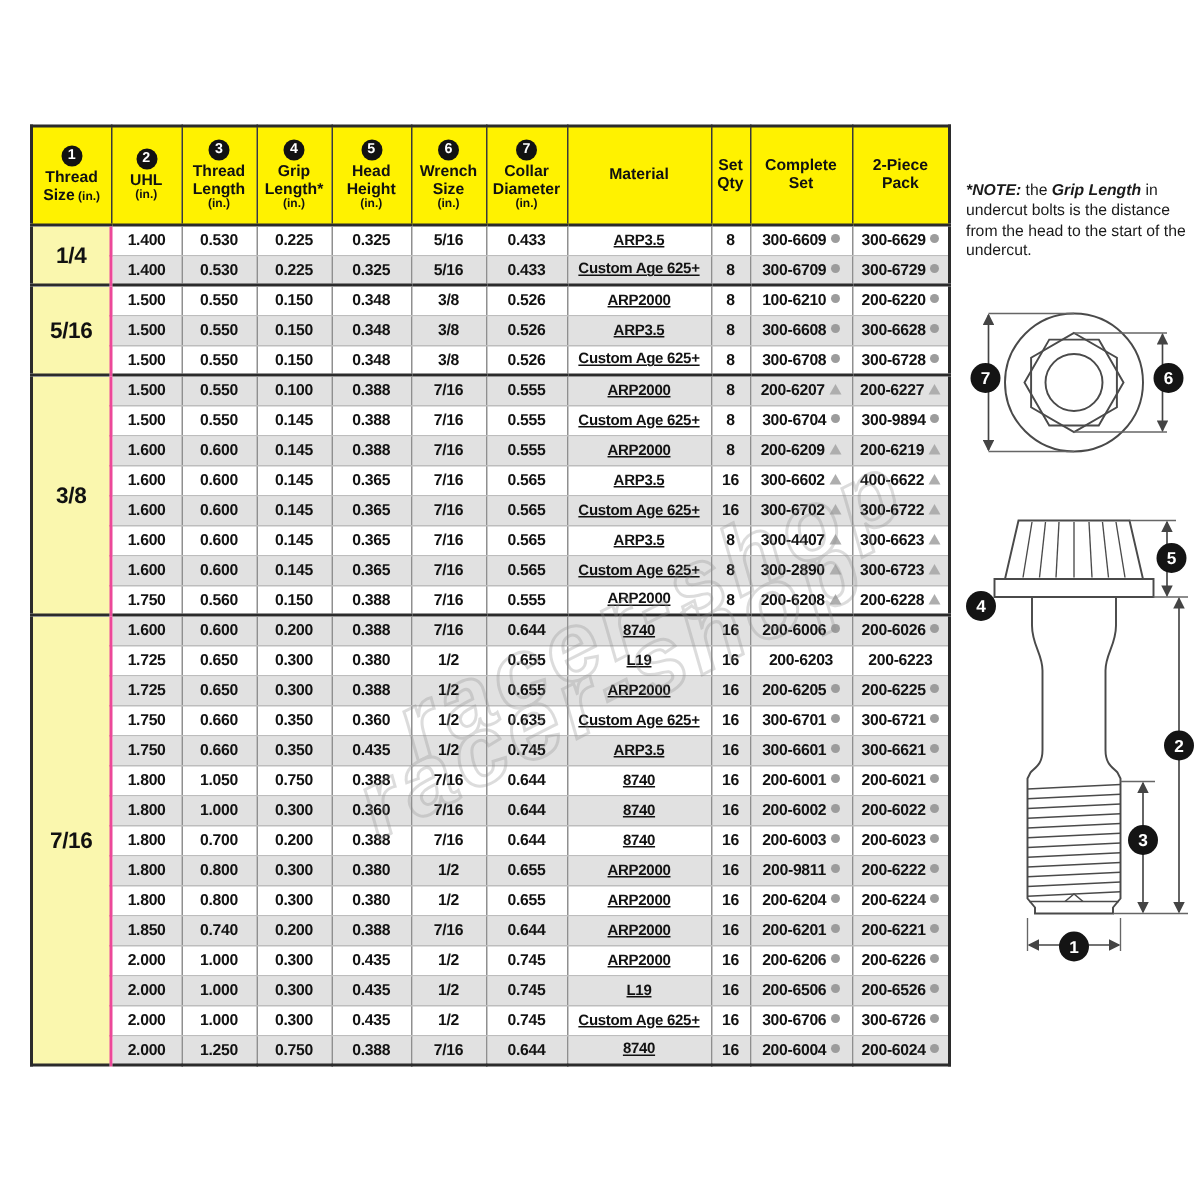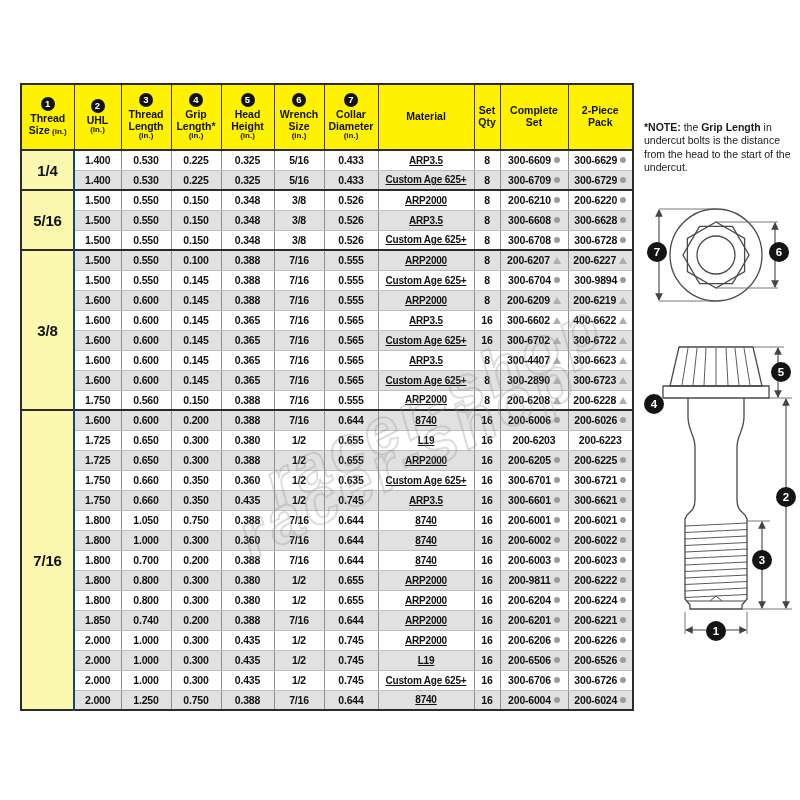--- a/index.html
+++ b/index.html
@@ -14,31 +14,31 @@
   thead th{background:#FFF200;border:1px solid #3a3a3a;border-bottom:2px solid #2b2b2b;
     font-size:10.5px;line-height:1.12;vertical-align:bottom;padding-bottom:5px;height:64px;}
   thead .circ{display:inline-block;width:14px;height:14px;border-radius:50%;background:#121212;
     color:#fff;font-size:9.5px;line-height:14px;font-weight:700;margin-bottom:2px;}
   thead .unit{font-size:8px;}
   tbody tr{height:20px;}
   tbody td{border:1px solid;border-color:#bdbdbd #8f8f8f;font-size:10.5px;letter-spacing:-.2px;
     background:#fff;white-space:nowrap;overflow:hidden;}
   tbody tr.alt td{background:#E1E1E1;}
   tbody tr.grp td{border-top:2px solid #2b2b2b;}
-  td.size{background:#FAF7AE !important;font-size:15px;border-right:2px solid #0c4a6e;}
+  td.size{background:#FAF7AE !important;font-size:15px;border-right:2px solid #ec4899;}
   td.mat{font-size:10px;text-decoration:underline;}
   .m-dot{display:inline-block;width:6px;height:6px;border-radius:50%;background:#9c9c9c;
     margin-left:3px;vertical-align:1px;}
   .m-tri{display:inline-block;width:0;height:0;border-left:4px solid transparent;
     border-right:4px solid transparent;border-bottom:7px solid #aeaeae;margin-left:3px;}
 
   
   .note{position:absolute;left:644px;top:121px;width:151px;font-size:10.5px;line-height:1.28;
     color:#1a1a1a;}
-  .note b{font-weight:700;}
+  .note b{font-weight:700;font-style:italic;}
 
   
   .wm{position:absolute;left:0;top:0;pointer-events:none;}
 
   
   .diag{position:absolute;left:630px;top:195px;}
 </style>
 </head>
 <body>
 
@@ -113,21 +113,21 @@
         <tr class="grp">
           <td class="size" rowspan="3">5/16</td>
           <td>1.500</td>
           <td>0.550</td>
           <td>0.150</td>
           <td>0.348</td>
           <td>3/8</td>
           <td>0.526</td>
           <td class="mat">ARP2000</td>
           <td>8</td>
-          <td><span>200-6210</span><span class="m-dot"></span></td>
+          <td><span>100-6210</span><span class="m-dot"></span></td>
           <td><span>200-6220</span><span class="m-dot"></span></td>
         </tr>
         <tr class="alt">
           <td>1.500</td>
           <td>0.550</td>
           <td>0.150</td>
           <td>0.348</td>
           <td>3/8</td>
           <td>0.526</td>
           <td class="mat">ARP3.5</td>

